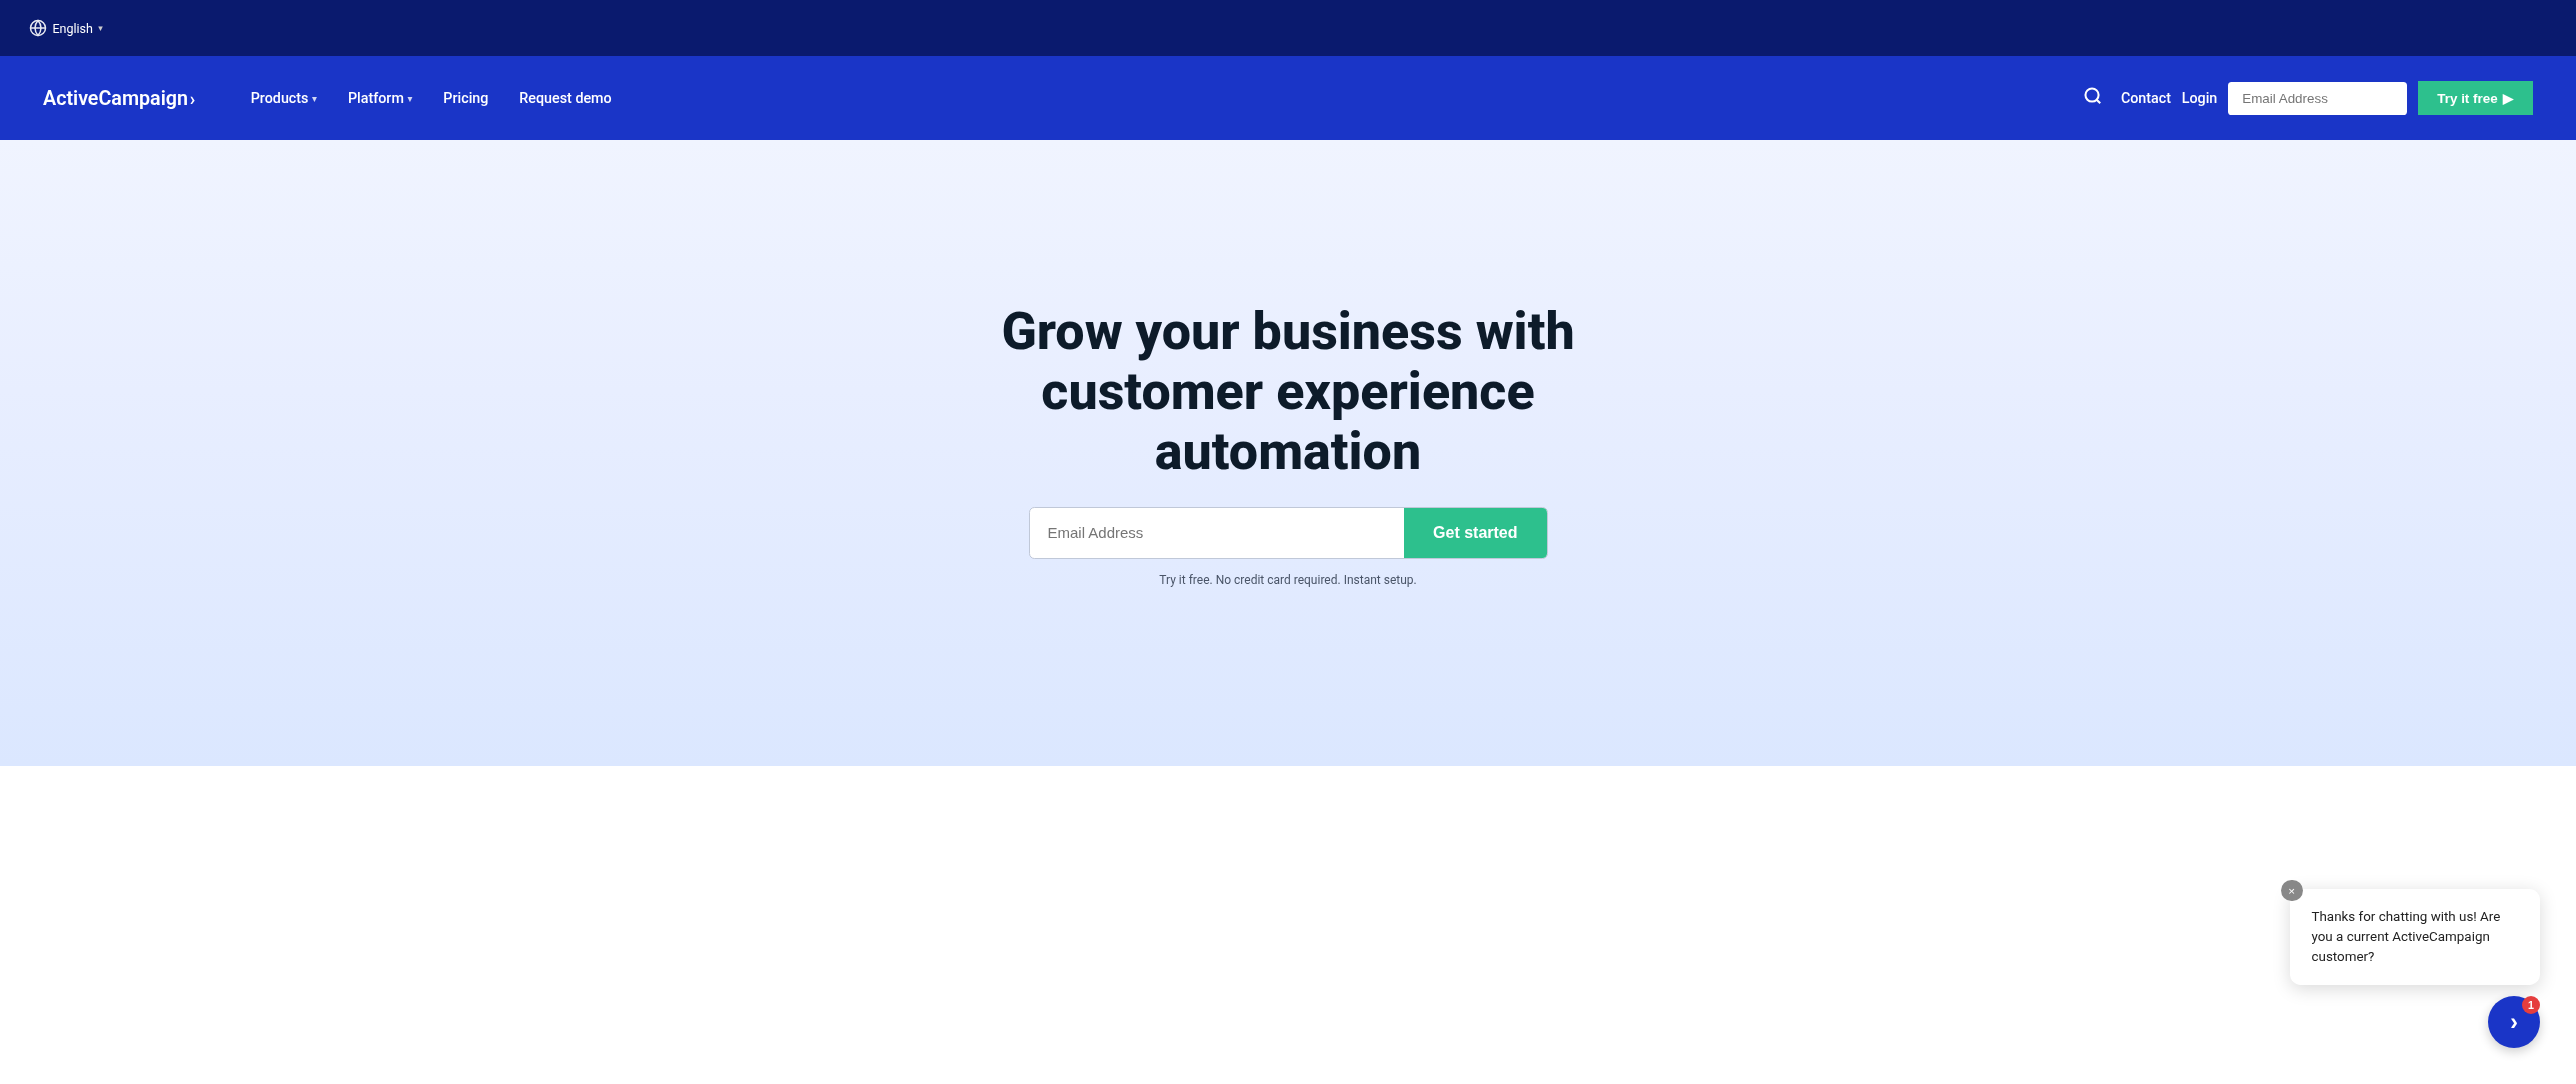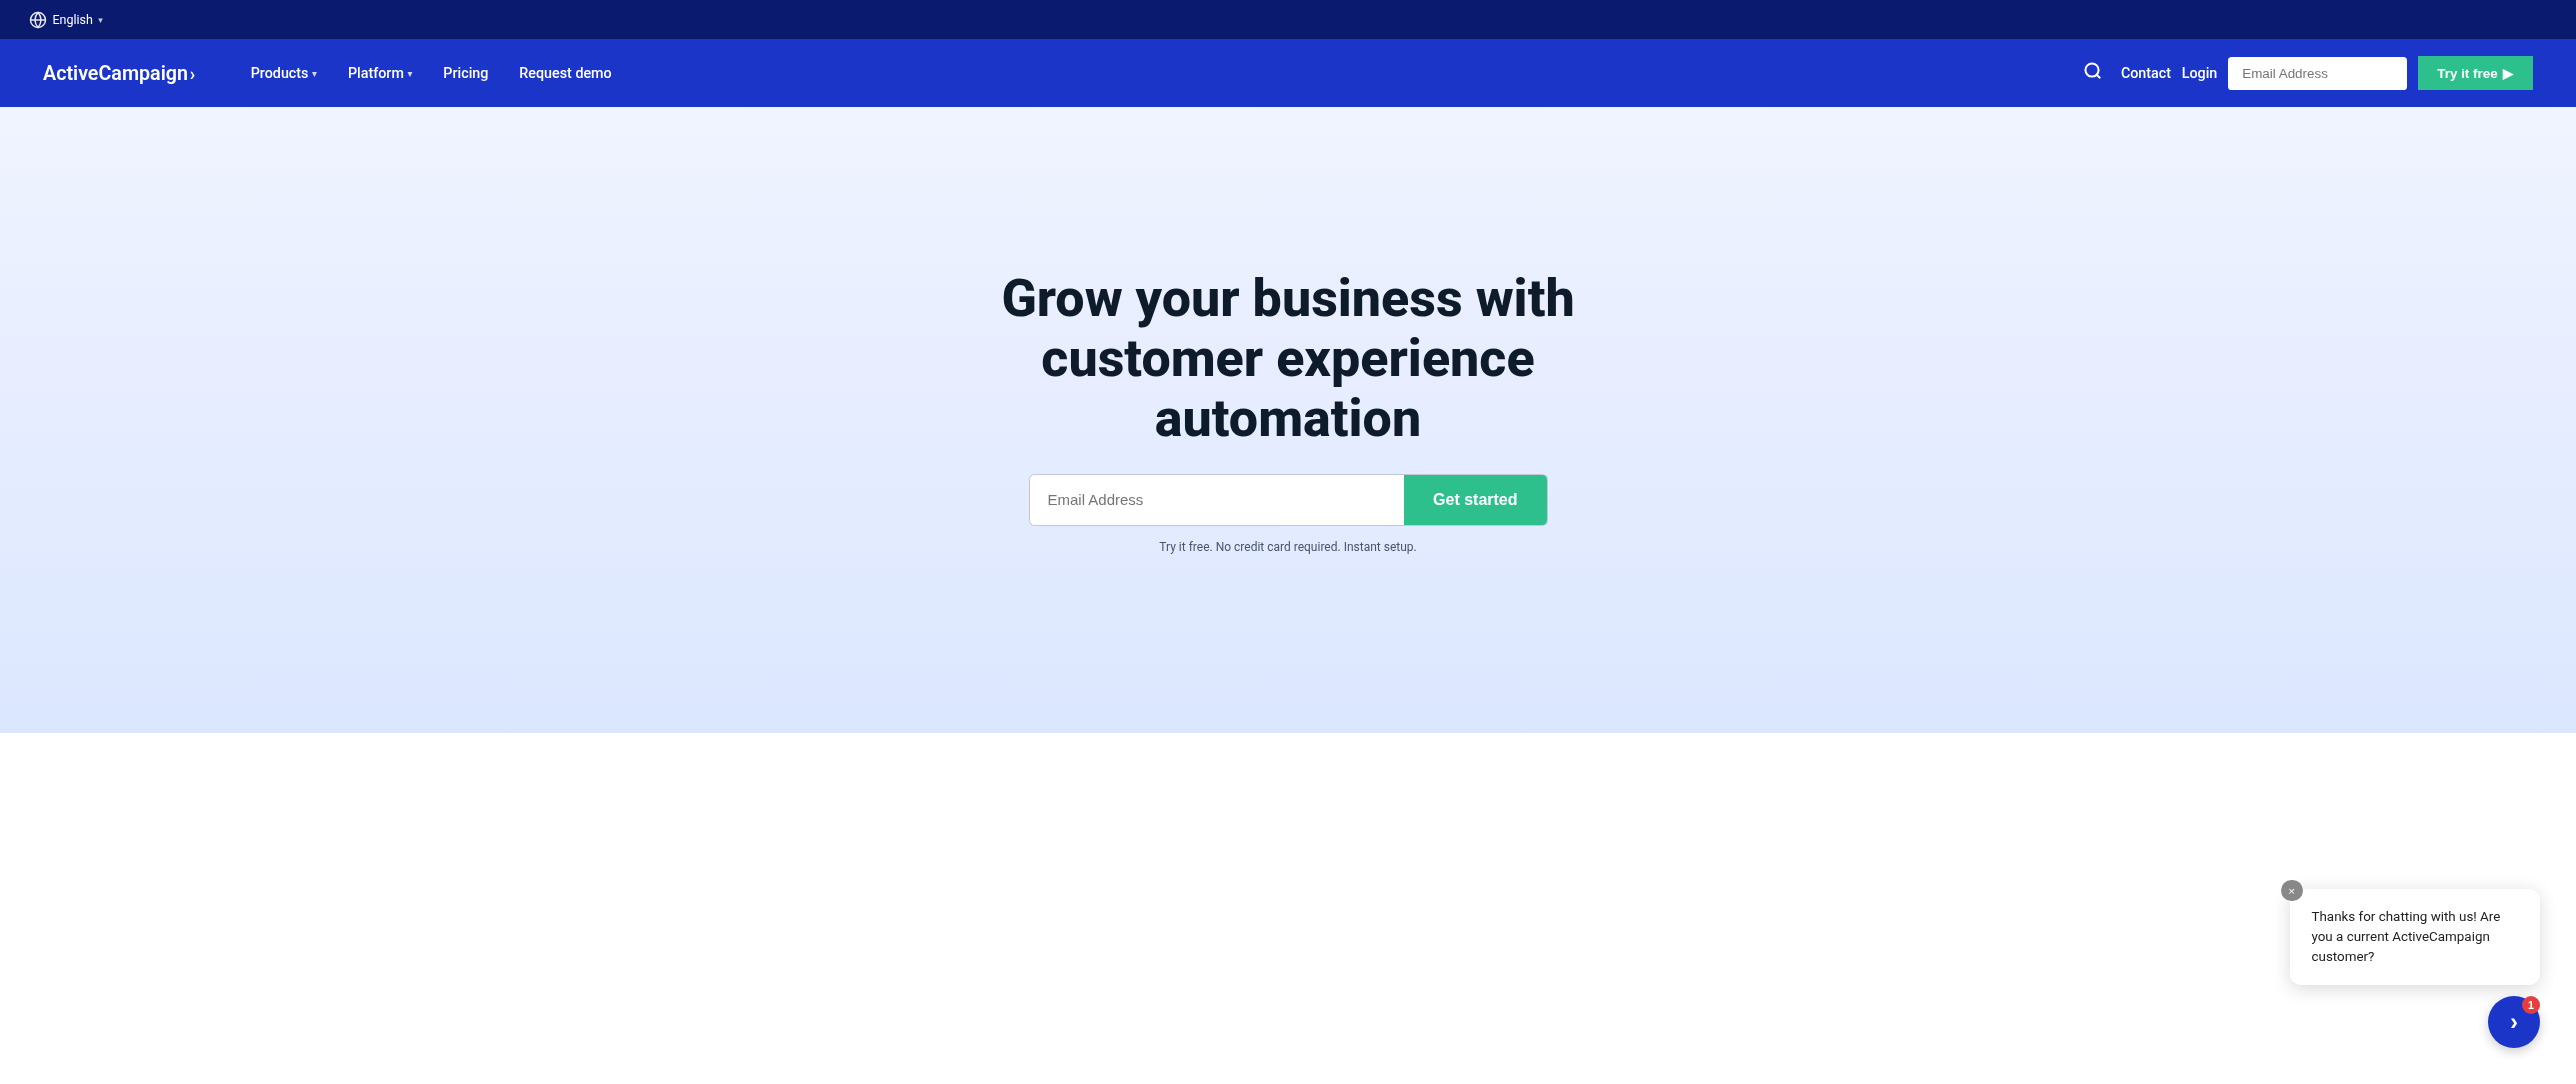--- a/index.html
+++ b/index.html
@@ -1,21 +1,21 @@
 <!DOCTYPE html>
 <html style="font-size:14.3px"><head>
   <meta charset="utf-8">
   <style>
     * { box-sizing: border-box; margin: 0; padding: 0; }
     body { font-family: -apple-system, BlinkMacSystemFont, 'Segoe UI', Roboto, Helvetica, Arial, sans-serif; overflow-x: hidden; }
 
     
     .top-bar {
       background-color: #0a1a6e;
-      height: 39px;
+      height: 56px;
       display: flex;
       align-items: center;
       padding: 0 29px;
     }
     .top-bar-lang {
       display: flex;
       align-items: center;
       gap: 5.4px;
       color: #fff;
       font-size: 12.5px;
@@ -27,21 +27,21 @@
       opacity: 0.9;
     }
     .chevron-down {
       font-size: 9px;
       color: #ccc;
     }
 
     
     .navbar {
       background-color: #1a35c7;
-      height: 68px;
+      height: 84px;
       display: flex;
       align-items: center;
       padding: 0 43px;
       gap: 0;
     }
     .navbar-logo {
       color: #fff;
       font-size: 19.7px;
       font-weight: 600;
       text-decoration: none;

